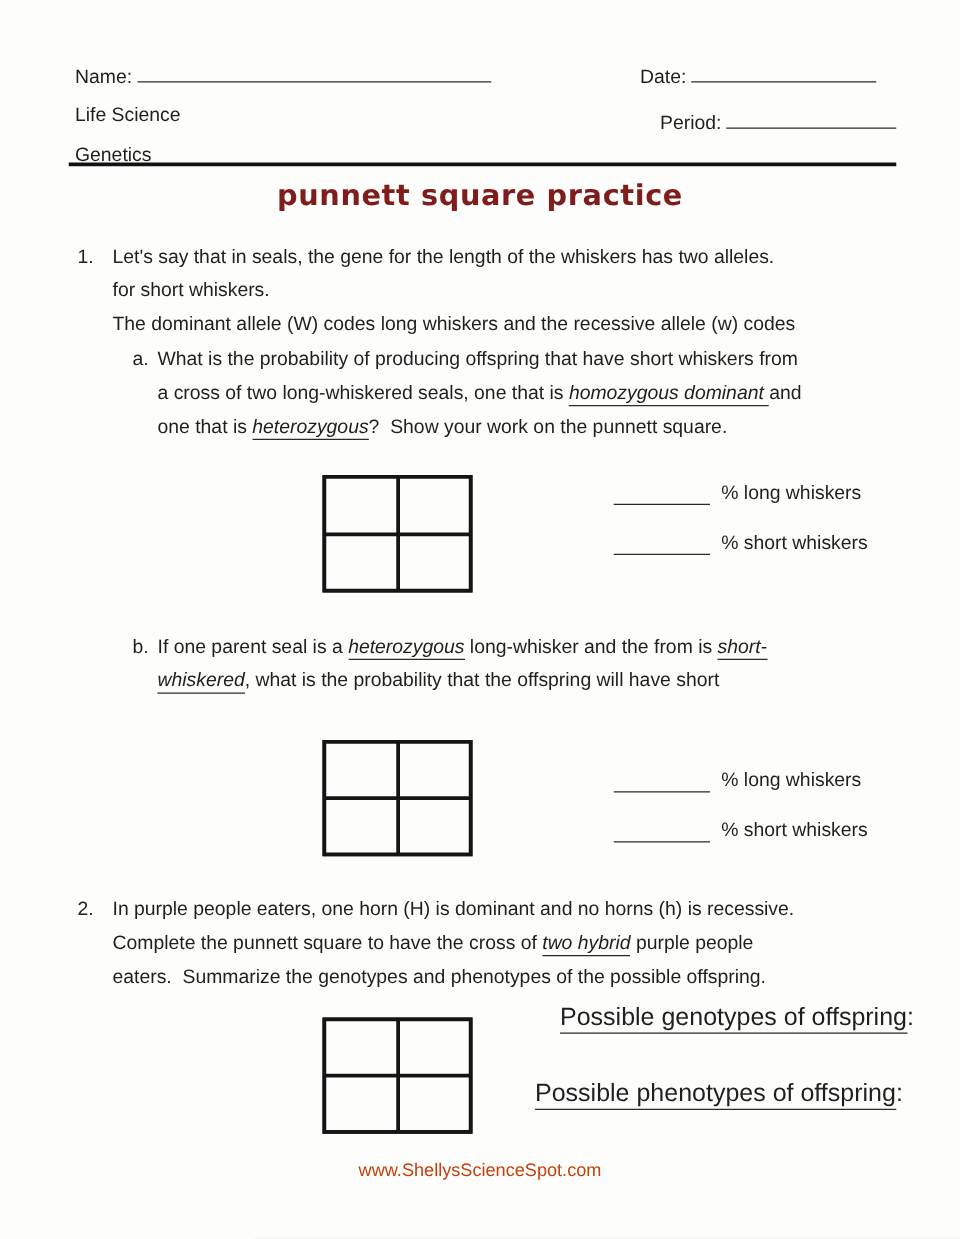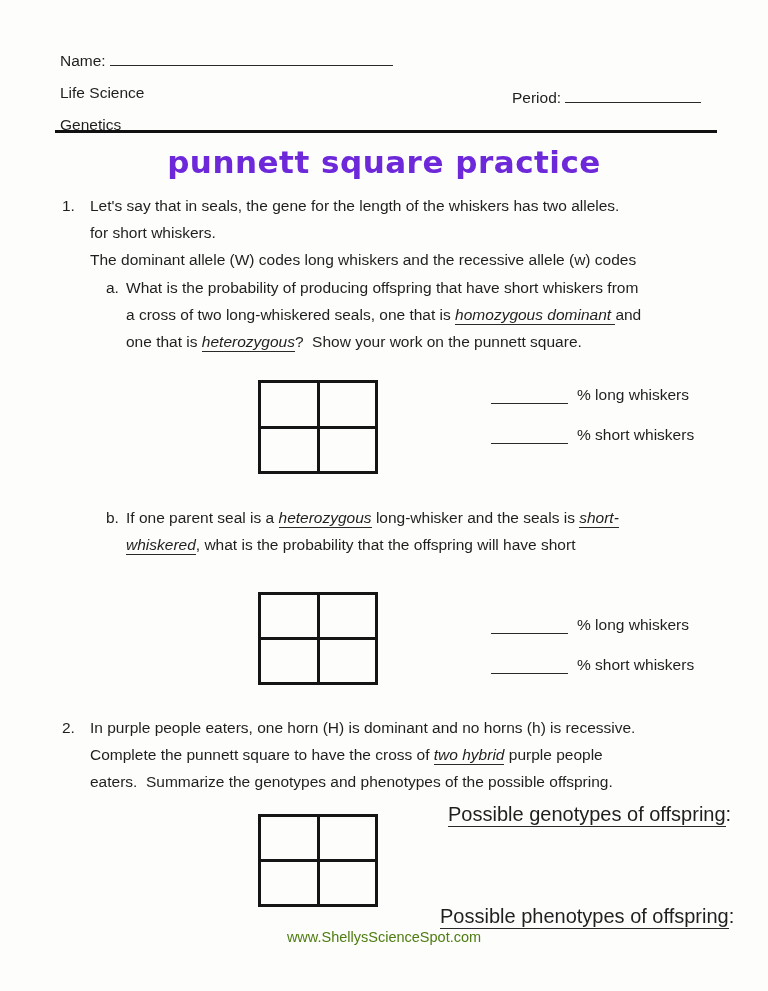--- a/index.html
+++ b/index.html
@@ -10,50 +10,51 @@
     font-family:"Liberation Sans", sans-serif; font-size:15.5px;
     overflow:hidden;
     text-decoration:underline;
   }
   .abs { position:absolute; }
   .hrow { display:flex; align-items:baseline; white-space:pre; }
   .blankline { display:inline-block; border-bottom:1.5px solid #2a2a2a; height:1em; }
   .rule { position:absolute; background:#111; height:3px; }
   .title {
     position:absolute; left:0; top:144px; width:100%; text-align:center;
-    font-family:"DejaVu Sans", sans-serif; font-weight:800; font-size:31px;
-    letter-spacing:0.5px; color:#6d28d9;
+    font-family:"DejaVu Sans", sans-serif; font-weight:800; font-size:23px;
+    letter-spacing:0.5px; color:#7f1d1d;
   }
   .question { position:absolute; line-height:27px; }
   .qmark { position:absolute; left:0; top:0; }
   .qlines { margin-left:28px; }
   .qlines.sub { margin-left:20px; }
   .line { white-space:pre; }
   .iu { font-style:italic; border-bottom:1.3px solid #2a2a2a; padding-bottom:0.5px; }
   .punnett {
     position:absolute; width:120px; height:94px;
     border:3px solid #151515; background:#151515;
     display:grid; grid-template-columns:1fr 1fr; grid-template-rows:1fr 1fr; gap:3px;
   }
   .pcell { background:#fdfdfc; }
   .ansrow { position:absolute; display:flex; align-items:flex-end; gap:9px; }
   .ansrow .blankline { width:77px; }
   .ulhead { display:inline; }
   .ulhead .ul { border-bottom:1.5px solid #2a2a2a; padding-bottom:1px; }
   .headlbl { position:absolute; font-size:20px; white-space:pre; }
-  .footer { position:absolute; left:0; top:929px; width:100%; text-align:center; font-size:14.5px; color:#4d7c0f; }
+  .footer { position:absolute; left:0; top:929px; width:100%; text-align:center; font-size:14.5px; color:#c2410c; }
 </style>
 </head>
 <body>
 
 <div class="page">
 
   <div class="abs hrow" style="left:60px; top:50px;"><span>Name:</span><span> </span><span class="blankline" style="width:283px;"></span></div>
+  <div class="abs hrow" style="left:512px; top:50px;"><span>Date:</span><span> </span><span class="blankline" style="width:148px;"></span></div>
   <div class="abs" style="left:60px; top:84px;">Life Science</div>
-  <div class="abs hrow" style="left:512px; top:87px;"><span>Period:</span><span> </span><span class="blankline" style="width:136px;"></span></div>
+  <div class="abs hrow" style="left:528px; top:87px;"><span>Period:</span><span> </span><span class="blankline" style="width:136px;"></span></div>
   <div class="abs" style="left:60px; top:116px;">Genetics</div>
   <div class="rule" style="left:55px; top:130px; width:662px;"></div>
 
   <div class="title">punnett square practice</div>
 
   <div class="question" style="left:62px; top:192px;">
     <span class="qmark">1.</span>
     <div class="qlines">
       <div class="line"><span>Let's say that in seals, the gene for the length of the whiskers has two alleles.</span></div>
       <div class="line"><span>for short whiskers.</span></div>
@@ -82,21 +83,21 @@
     <span>% long whiskers</span>
   </div>
   <div class="ansrow" style="left:491px; top:426px;">
     <span class="blankline"></span>
     <span>% short whiskers</span>
   </div>
 
   <div class="question" style="left:106px; top:504px;">
     <span class="qmark">b.</span>
     <div class="qlines sub">
-      <div class="line"><span>If one parent seal is a </span><span class="iu">heterozygous</span><span> long-whisker and the seals is </span><span class="iu">short-</span></div>
+      <div class="line"><span>If one parent seal is a </span><span class="iu">heterozygous</span><span> long-whisker and the from is </span><span class="iu">short-</span></div>
       <div class="line"><span class="iu">whiskered</span><span>, what is the probability that the offspring will have short</span></div>
     </div>
   </div>
 
   <div class="punnett" style="left:258px; top:592px; height:93px;">
     <div class="pcell"></div>
     <div class="pcell"></div>
     <div class="pcell"></div>
     <div class="pcell"></div>
   </div>
@@ -120,17 +121,17 @@
   </div>
 
   <div class="punnett" style="left:258px; top:814px; height:93px;">
     <div class="pcell"></div>
     <div class="pcell"></div>
     <div class="pcell"></div>
     <div class="pcell"></div>
   </div>
 
   <div class="headlbl ulhead" style="left:448px; top:803px;"><span class="ul">Possible genotypes of offspring</span><span>:</span></div>
-  <div class="headlbl ulhead" style="left:440px; top:864px;margin-top:41px;"><span class="ul">Possible phenotypes of offspring</span><span>:</span></div>
+  <div class="headlbl ulhead" style="left:428px; top:864px;"><span class="ul">Possible phenotypes of offspring</span><span>:</span></div>
 
   <div class="footer">www.ShellysScienceSpot.com</div>
 
 </div>
 
 </body></html>

